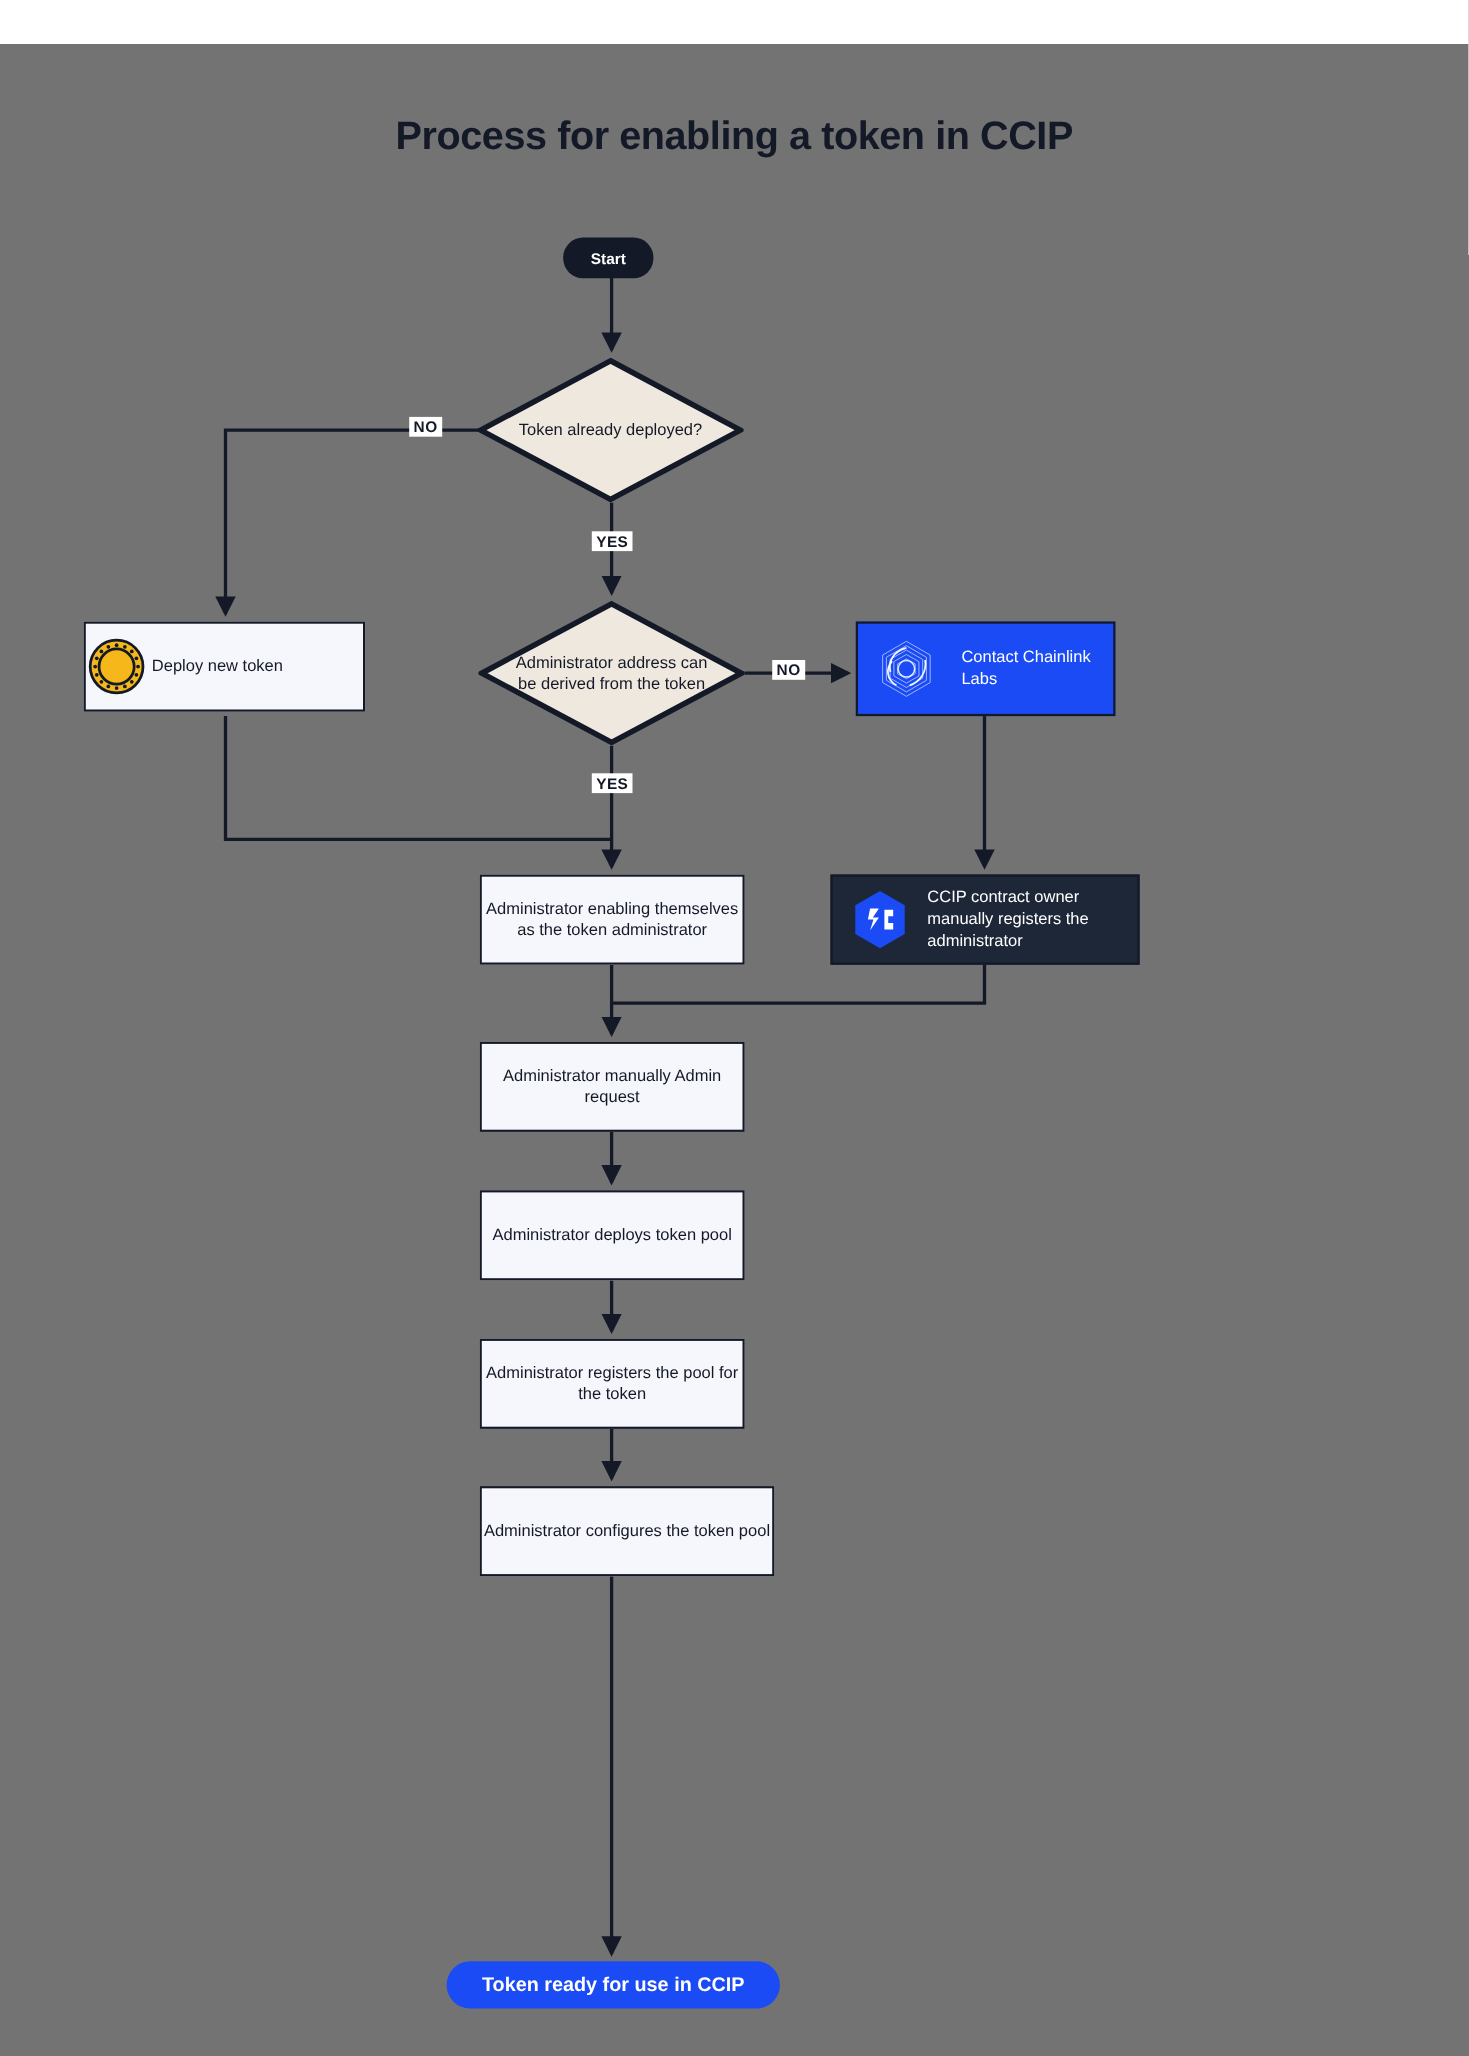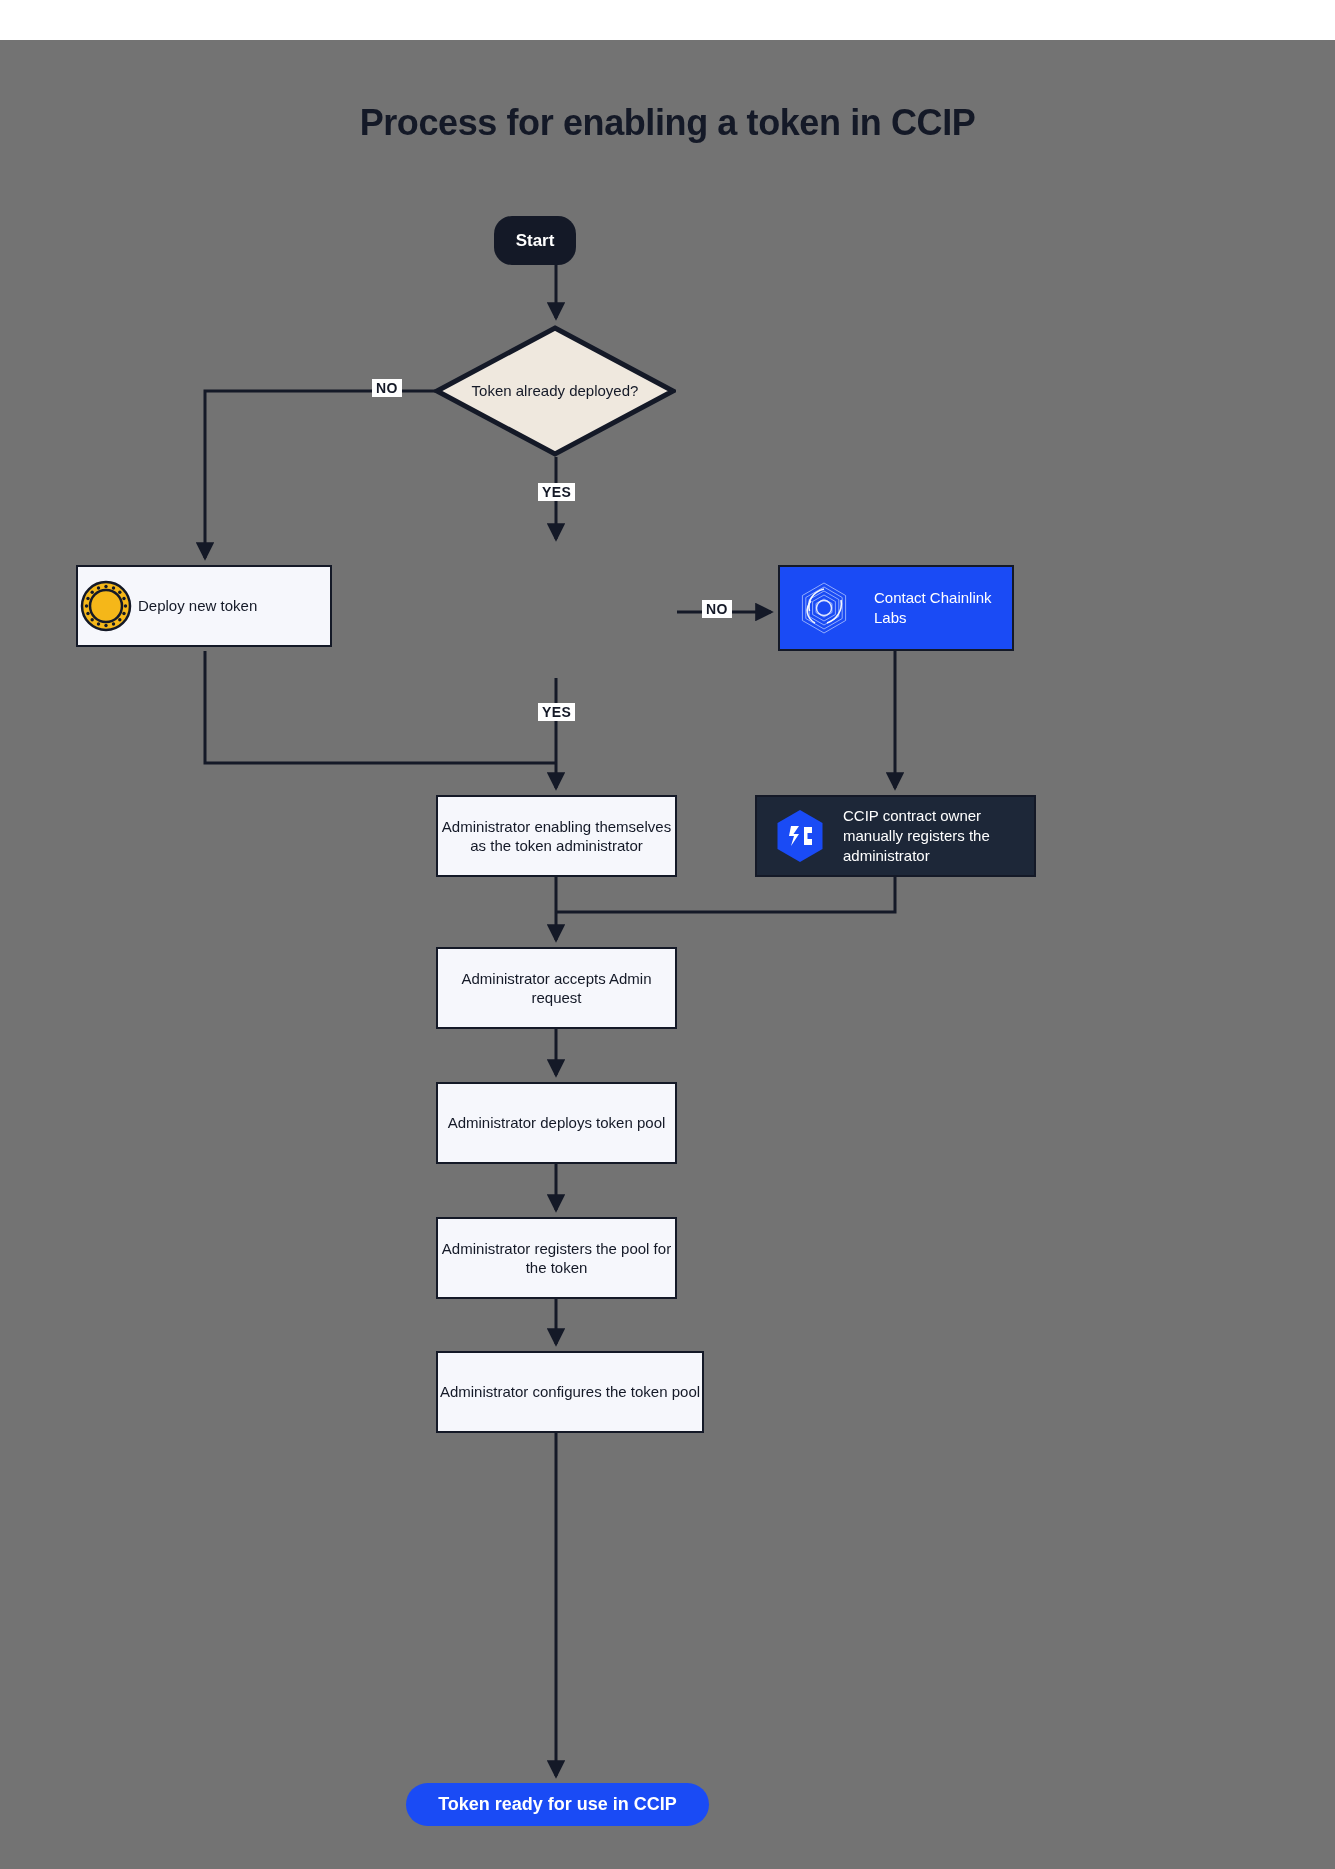--- a/index.html
+++ b/index.html
@@ -40,28 +40,28 @@
     width: 1335px;
     text-align: center;
     font-size: 36px;
     font-weight: bold;
     color: #141927;
     letter-spacing: -0.4px;
   }
 
   
   #start-node {
-    left: 494px;
+    left: 512px;
     top: 176px;
     width: 82px;
-    height: 49px;
+    height: 37px;
     background: #141927;
     color: #ffffff;
     border-radius: 18px;
-    font-size: 17px;
+    font-size: 14px;
     font-weight: bold;
   }
 
   
   #end-node {
     left: 406px;
     top: 1743px;
     width: 303px;
     height: 43px;
     background: #1A4BF5;
@@ -255,20 +255,26 @@
           <circle cx="8.5" cy="28" r="1.7"></circle>
           <circle cx="10" cy="20.5" r="1.7"></circle>
           <circle cx="14.2" cy="14.2" r="1.7"></circle>
           <circle cx="20.5" cy="10" r="1.7"></circle>
         </g>
       </svg>
     </span>
     <span class="box-text">Deploy new token</span>
   </div>
 
+  <div class="diamond-wrap" id="decision-2">
+    <svg class="diamond-shape" viewBox="0 0 242 132" preserveAspectRatio="none">
+      <polygon points="121,3 239,66 121,129 3,66" fill="#EFE8DE" stroke="#141927" stroke-width="5"></polygon>
+    </svg>
+    <div class="diamond-label">Administrator address can be derived from the token</div>
+  </div>
 
   <div class="node" id="contact-labs-box">
     <span class="icon-slot">
       <svg width="60" height="60" viewBox="0 0 60 60">
         <g fill="none" stroke="#CFDCFF" stroke-width="0.7" opacity="0.95">
           <polygon points="30,5 51.6,17.5 51.6,42.5 30,55 8.4,42.5 8.4,17.5"></polygon>
           <polygon points="30,9 48.2,19.5 48.2,40.5 30,51 11.8,40.5 11.8,19.5"></polygon>
           <polygon points="30,13 44.8,21.5 44.8,38.5 30,47 15.2,38.5 15.2,21.5"></polygon>
           <polygon points="30,17 41.4,23.5 41.4,36.5 30,43 18.6,36.5 18.6,23.5"></polygon>
           <polygon points="30,21 38,25.5 38,34.5 30,39 22,34.5 22,25.5"></polygon>
@@ -295,21 +301,21 @@
       </svg>
     </span>
     <span class="box-text">CCIP contract owner manually registers the administrator</span>
   </div>
 
   <div class="node process-box" id="admin-registers-box">
     <span>Administrator enabling themselves as the token administrator</span>
   </div>
 
   <div class="node process-box" id="admin-accepts-box">
-    <span>Administrator accepts Admin request</span>
+    <span>Administrator manually Admin request</span>
   </div>
 
   <div class="node process-box" id="admin-deploys-box">
     <span>Administrator deploys token pool</span>
   </div>
 
   <div class="node process-box" id="admin-registers-pool-box">
     <span>Administrator registers the pool for the token</span>
   </div>
 

